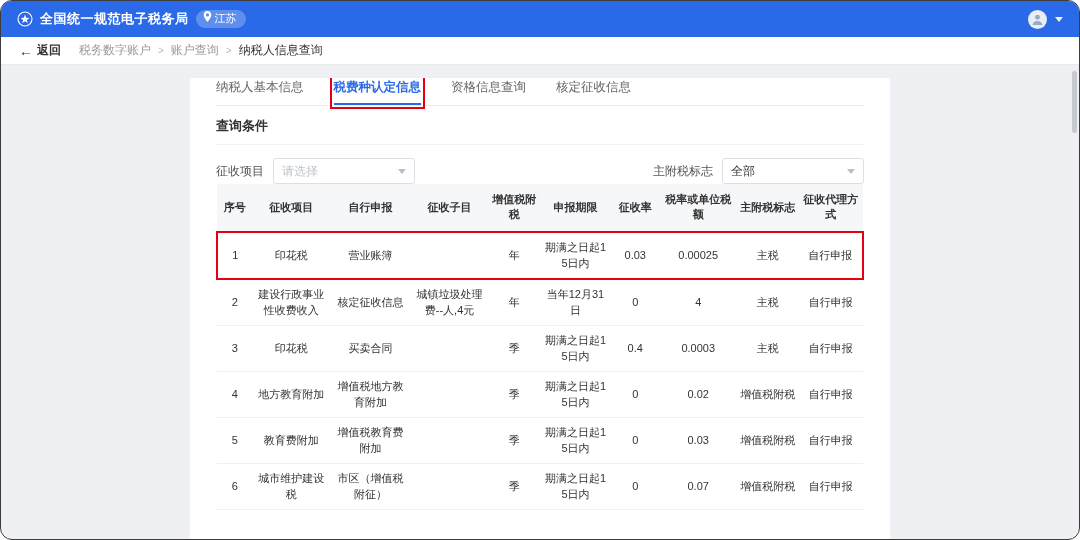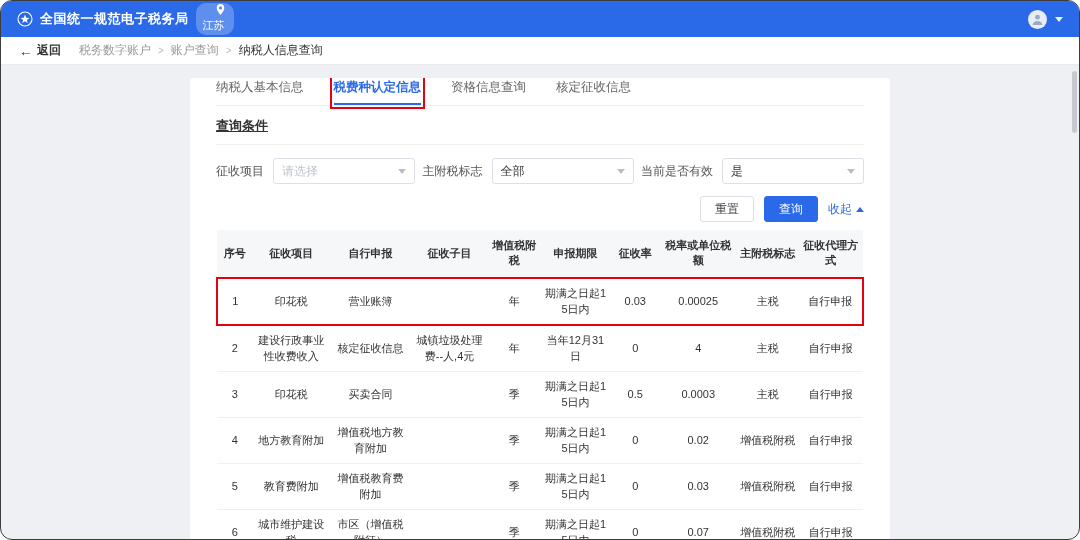--- a/index.html
+++ b/index.html
@@ -16,23 +16,23 @@
   
   .topbar{
     height:36px;background:var(--accent);
     display:flex;align-items:center;justify-content:space-between;
     padding:0 16px;color:#fff;
   }
   .topbar-left{display:flex;align-items:center;gap:7px;}
   .emblem{display:flex;align-items:center;}
   .app-title{font-size:13px;font-weight:700;letter-spacing:.5px;}
   .region-pill{
-    display:flex;align-items:flex-end;gap:3px;
+    display:flex;align-items:flex-start;gap:3px;
     background:rgba(255,255,255,.25);border-radius:10px;
-    padding:1px 9px 2px 7px;font-size:11px;cursor:pointer;flex-direction:column;
+    padding:1px 9px 2px 7px;font-size:11px;cursor:pointer;
   }
   .topbar-right{display:flex;align-items:center;gap:8px;}
   .avatar{
     width:19px;height:19px;border-radius:50%;background:#e8edf6;
     display:flex;align-items:center;justify-content:center;cursor:pointer;overflow:hidden;
   }
   .caret-down-white{width:0;height:0;border-left:4px solid transparent;border-right:4px solid transparent;border-top:5px solid rgba(255,255,255,.9);cursor:pointer;}
   
   .breadcrumb-bar{
     height:28px;background:#fff;border-bottom:1px solid #ebebeb;
@@ -50,21 +50,21 @@
     width:700px;background:#fff;margin-top:13px;height:calc(100% - 13px);
     padding:0 26px;overflow:hidden;border-radius:3px 3px 0 0;
   }
   
   .tabs{display:flex;gap:30px;padding-top:1px;border-bottom:1px solid #ededed;font-size:12.5px;color:#666;}
   .tab{padding-bottom:9px;position:relative;cursor:pointer;white-space:nowrap;}
   .tab.active{color:var(--accent);font-weight:700;}
   .tab.active::after{content:'';position:absolute;left:0;right:0;bottom:0;height:2px;background:var(--accent);}
   .tab.annotated{outline:2px solid var(--annotation);outline-offset:2px;}
   
-  .section-title{font-size:13px;font-weight:700;color:#333;padding:11px 0 9px;border-bottom:1px solid #f1f1f1;text-decoration:underline;}
+  .section-title{font-size:13px;font-weight:700;color:#333;padding:11px 0 9px;border-bottom:1px solid #f1f1f1;}
   .filter-row{display:flex;justify-content:space-between;padding:13px 0 0;}
   .filter-group{display:flex;align-items:center;gap:9px;font-size:12px;color:#555;}
   .select{
     width:142px;height:26px;border:1px solid #dcdfe6;border-radius:3px;background:#fff;
     display:flex;align-items:center;justify-content:space-between;padding:8px 8px;
     font-size:12px;color:#333;cursor:pointer;
   }
   .select.placeholder .select-value{color:#bfc4cc;}
   .caret-down{width:0;height:0;border-left:4px solid transparent;border-right:4px solid transparent;border-top:5px solid #b9bec7;}
   
@@ -155,37 +155,22 @@
               <span class="caret-down"></span>
             </div>
           </div>
           <div class="filter-group">
             <span class="filter-label">主附税标志</span>
             <div class="select">
               <span class="select-value">全部</span>
               <span class="caret-down"></span>
             </div>
           </div>
-          <div class="filter-group">
-            <span class="filter-label">当前是否有效</span>
-            <div class="select">
-              <span class="select-value">是</span>
-              <span class="caret-down"></span>
-            </div>
-          </div>
         </div>
 
-      <div class="actions">
-        <button class="btn btn-reset">重置</button>
-        <button class="btn btn-search">查询</button>
-        <span class="collapse-link">
-          <span>收起</span>
-          <span class="caret-up"></span>
-        </span>
-      </div>
 
       <table>
         <thead>
           <tr>
               <th>序号</th>
               <th>征收项目</th>
               <th>自行申报</th>
               <th>征收子目</th>
               <th>增值税附税</th>
               <th>申报期限</th>
@@ -220,21 +205,21 @@
               <td>主税</td>
               <td>自行申报</td>
             </tr>
             <tr>
               <td>3</td>
               <td>印花税</td>
               <td>买卖合同</td>
               <td></td>
               <td>季</td>
               <td>期满之日起15日内</td>
-              <td>0.5</td>
+              <td>0.4</td>
               <td>0.0003</td>
               <td>主税</td>
               <td>自行申报</td>
             </tr>
             <tr>
               <td>4</td>
               <td>地方教育附加</td>
               <td>增值税地方教育附加</td>
               <td></td>
               <td>季</td>

